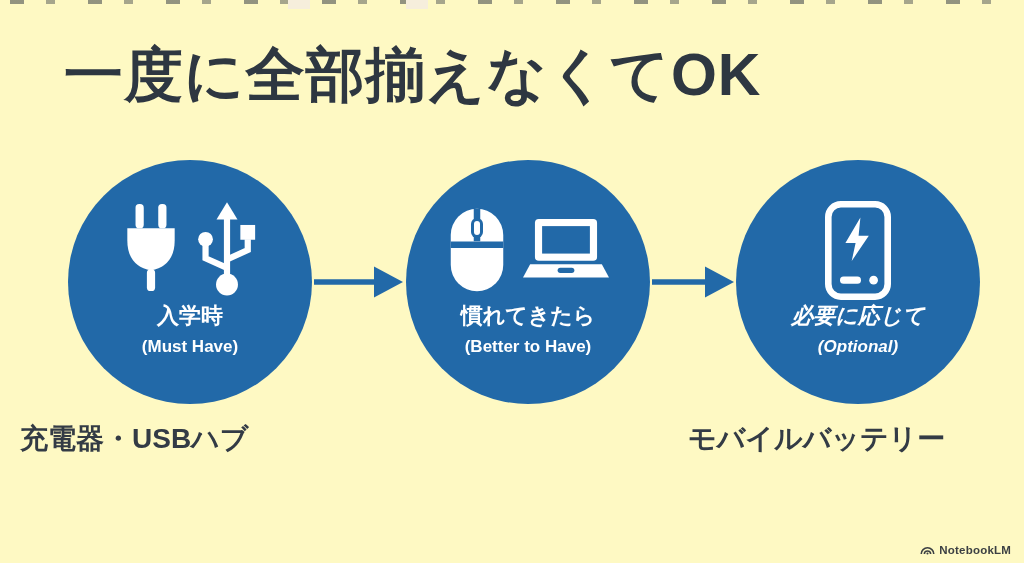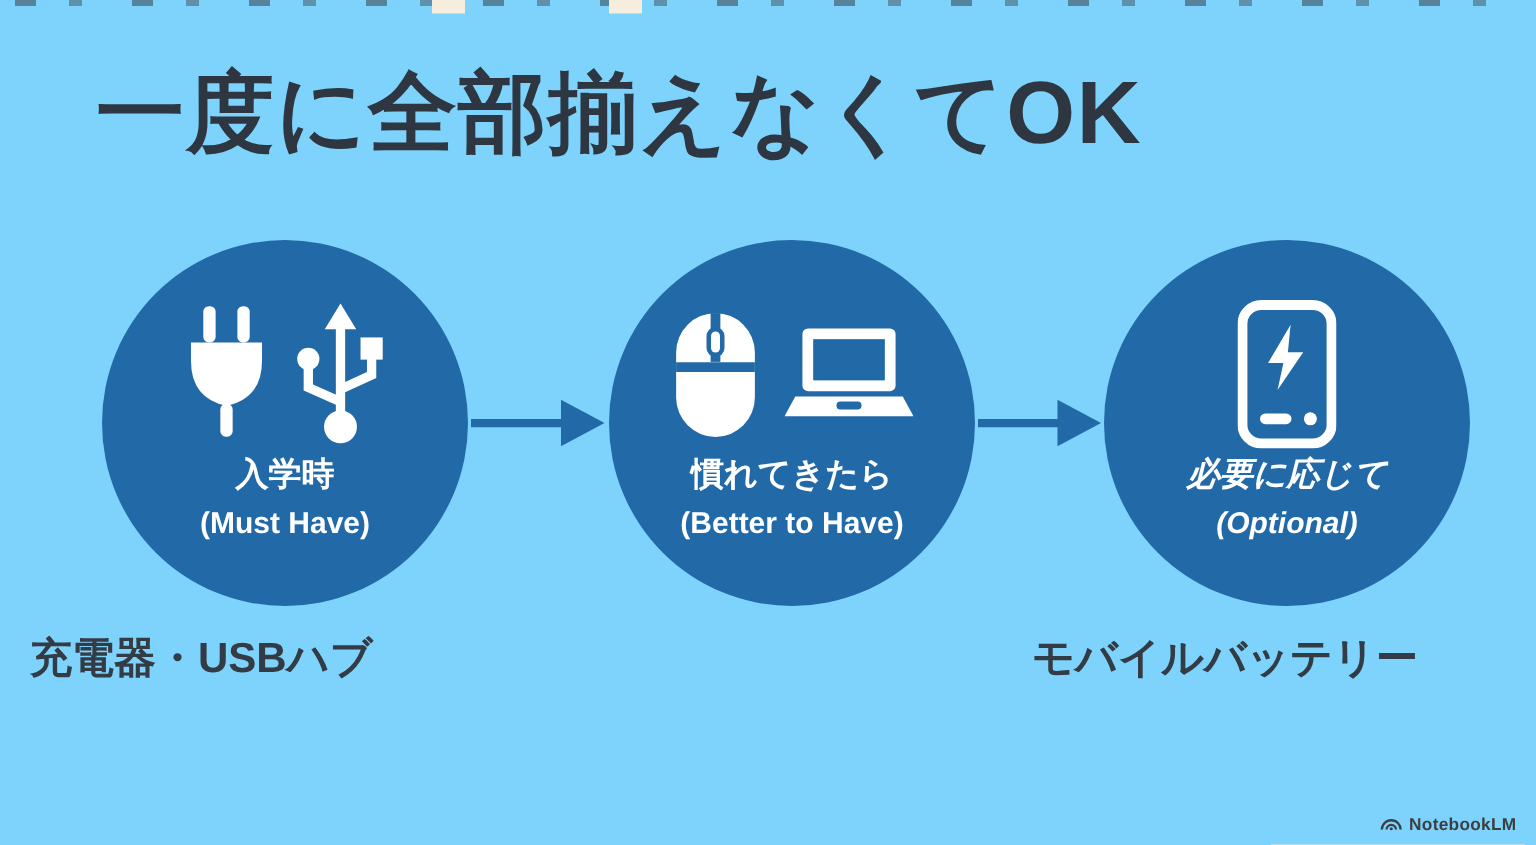--- a/index.html
+++ b/index.html
@@ -1,21 +1,21 @@
 <!DOCTYPE html>
 <html lang="ja"><head>
 <meta charset="utf-8">
 <style>
   html, body { margin: 0; padding: 0; background: #e8e8e8; }
   * { box-sizing: border-box; }
   .slide {
     position: relative;
     width: 1024px;
     height: 563px;
-    background: #7dd3fc;
+    background: #fef9c3;
     overflow: hidden;
     font-family: "Liberation Sans", "DejaVu Sans", sans-serif;
     padding-left: 26px;
   }
 
   
   .top-artifact {
     position: absolute;
     top: 0; left: 0;
     width: 100%;
@@ -79,21 +79,21 @@
     font-weight: 700;
     line-height: 1.25;
   }
   .circle-en {
     position: absolute;
     top: 176px;
     left: 0;
     width: 100%;
     text-align: center;
     color: #ffffff;
-    font-size: 20px;
+    font-size: 17px;
     font-weight: 700;
     line-height: 1.3;
   }
 
   .arrow {
     position: absolute;
     top: 264px;
     height: 36px;
   }
   .arrow-1 { left: 314px; width: 89px; }

